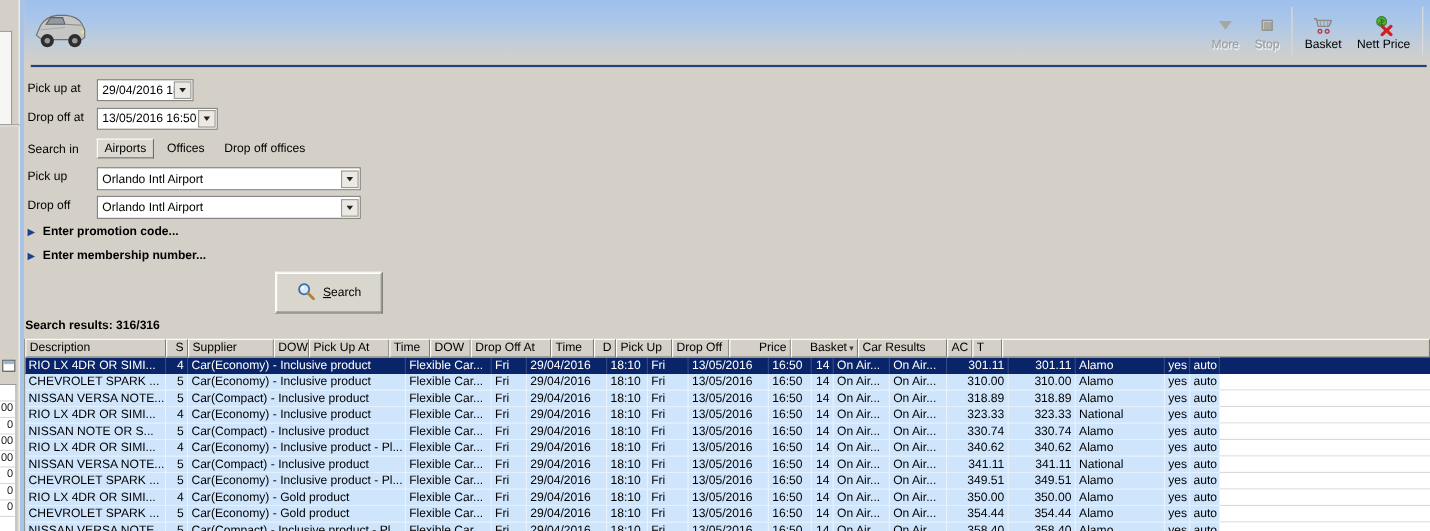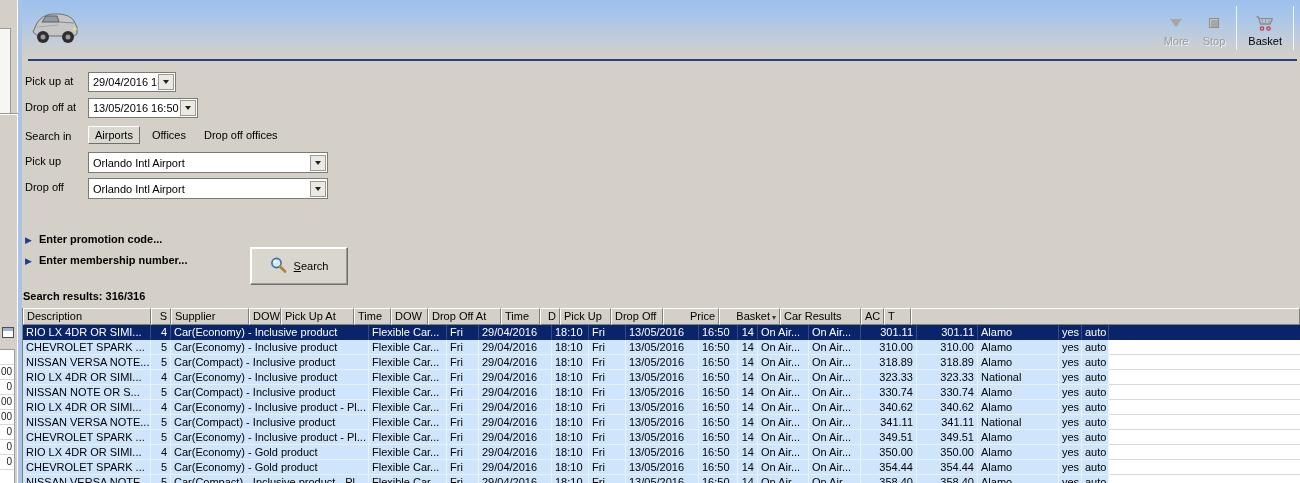--- a/index.html
+++ b/index.html
@@ -37,21 +37,21 @@
 
   
   .form-label { position:absolute; left:3px; height:20px; line-height:20px; white-space:nowrap; }
   .field { position:absolute; background:#fff; border:1px solid #7b7b76; display:flex; align-items:center; }
   .field .fval { flex:1; padding:0 4px; white-space:nowrap; overflow:hidden; }
   .combo-btn { width:16px; height:16px; margin-right:1px; background:#ece9e2; border:1px solid #9a9a94; display:flex; align-items:center; justify-content:center; flex:none; }
   .caret { width:0; height:0; border-left:3px solid transparent; border-right:3px solid transparent; border-top:4px solid #222; }
   .tabs { position:absolute; left:66px; top:126px; display:flex; align-items:center; }
   .tab { padding:2px 6px; margin-right:6px; white-space:nowrap; }
   .tab.active { border:1px solid; border-color:#fdfdfd #6e6e6a #6e6e6a #fdfdfd; background:#dbd8d0; }
-  .disclosure { position:absolute; left:3px; font-weight:bold; white-space:nowrap; cursor:default;margin-top:28px; }
+  .disclosure { position:absolute; left:3px; font-weight:bold; white-space:nowrap; cursor:default; }
   .disclosure .arrow { color:#1d3f8d; font-size:9px; margin-right:7px; }
   .search-btn { position:absolute; left:228px; top:247px; width:98px; height:38px; background:#d9d6cd;
                 border:1px solid #6f6f6a; border-top-color:#fdfdfd; border-left-color:#fdfdfd;
                 box-shadow:inset -1px -1px 0 #9c9c96, inset 1px 1px 0 #fff;
                 display:flex; align-items:center; justify-content:center; gap:7px; cursor:default; }
   .search-btn u { text-decoration:underline; }
   .results-summary { position:absolute; left:1px; top:290px; font-weight:bold; }
 
   
   .grid { position:absolute; left:0; top:308px; right:0; bottom:-10px; border-left:1px solid #7f7f7a; background:#fff; overflow:hidden; }
@@ -134,20 +134,30 @@
           <span class="ticon">
             <svg width="20" height="18" viewBox="0 0 20 18">
               <path d="M1.5 3 H3.5 L5.5 10 H15 L17.5 4.5" fill="none" stroke="#8a8a85" stroke-width="1.3"></path>
               <path d="M4 4.5 H17.5" stroke="#8a8a85" stroke-width="1"></path>
               <path d="M7 4.5 L7.8 10 M10.5 4.5 L10.8 10 M14 4.5 L14 10" stroke="#9a9a95" stroke-width="1"></path>
               <circle cx="7" cy="14.5" r="1.7" fill="none" stroke="#c03545" stroke-width="1.2"></circle>
               <circle cx="13.5" cy="14.5" r="1.7" fill="none" stroke="#c03545" stroke-width="1.2"></circle>
             </svg>
           </span>
           <span class="tlabel">Basket</span>
+        </div>
+        <div class="tbtn">
+          <span class="ticon">
+            <svg width="20" height="19" viewBox="0 0 20 19">
+              <circle cx="8" cy="5.5" r="4.4" fill="#58b23e" stroke="#2e7d22"></circle>
+              <path d="M8 3 v5 M6.5 4 h2.6 a1.1 1.1 0 0 1 0 2.2 h-2.2 a1.1 1.1 0 0 0 0 2.2 h2.8" stroke="#2e6b1e" stroke-width="0.9" fill="none"></path>
+              <path d="M8.5 10 L16.5 17.5 M16.5 10 L8.5 17.5" stroke="#cc2222" stroke-width="3" stroke-linecap="round"></path>
+            </svg>
+          </span>
+          <span class="tlabel">Nett Price</span>
         </div>
         <div class="tsep"></div>
       </div>
       <div class="header-rule"></div>
     </div>
 
     <span class="form-label" style="top:71px">Pick up at</span>
     <div class="field" style="left:66px;top:72px;width:88px;height:20px">
       <span class="fval">29/04/2016 18:10</span>
       <span class="combo-btn">

